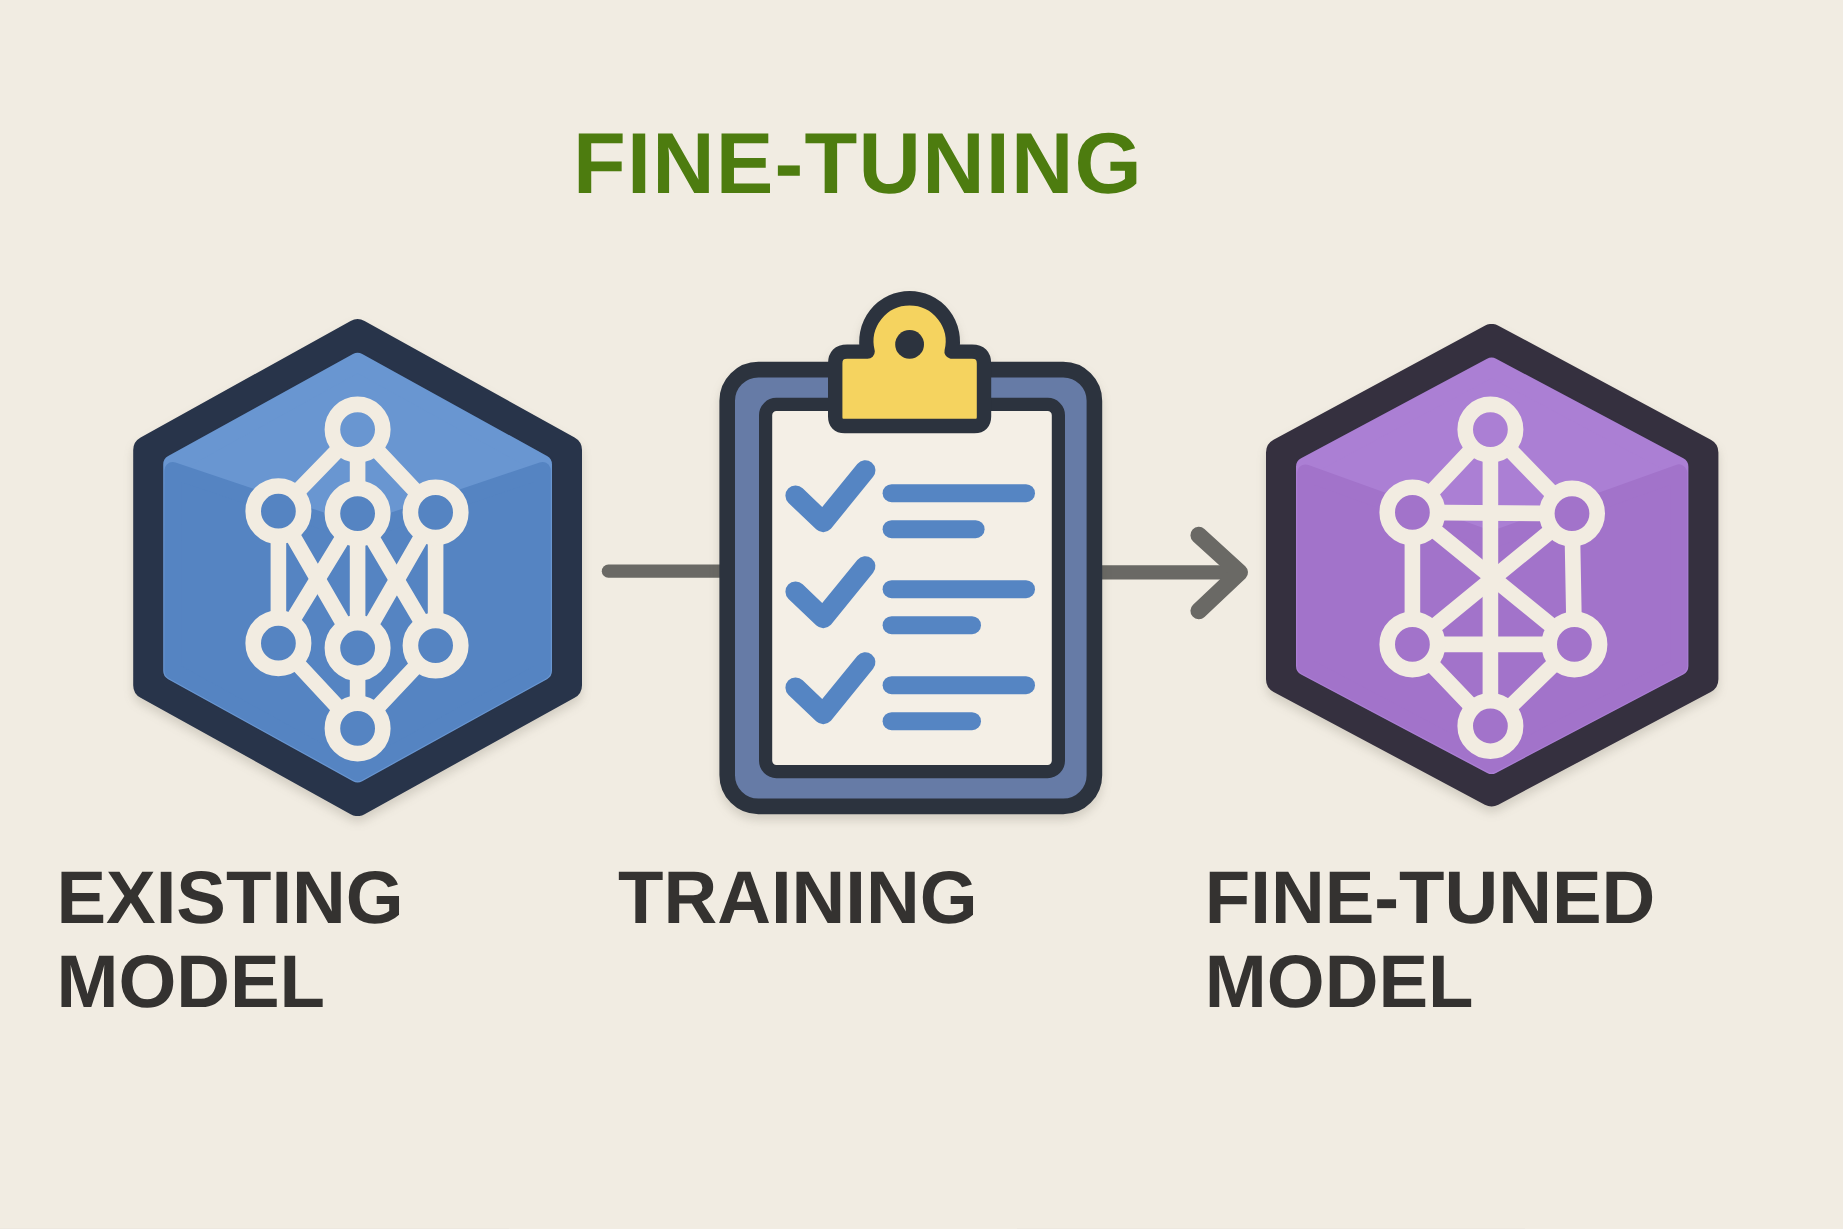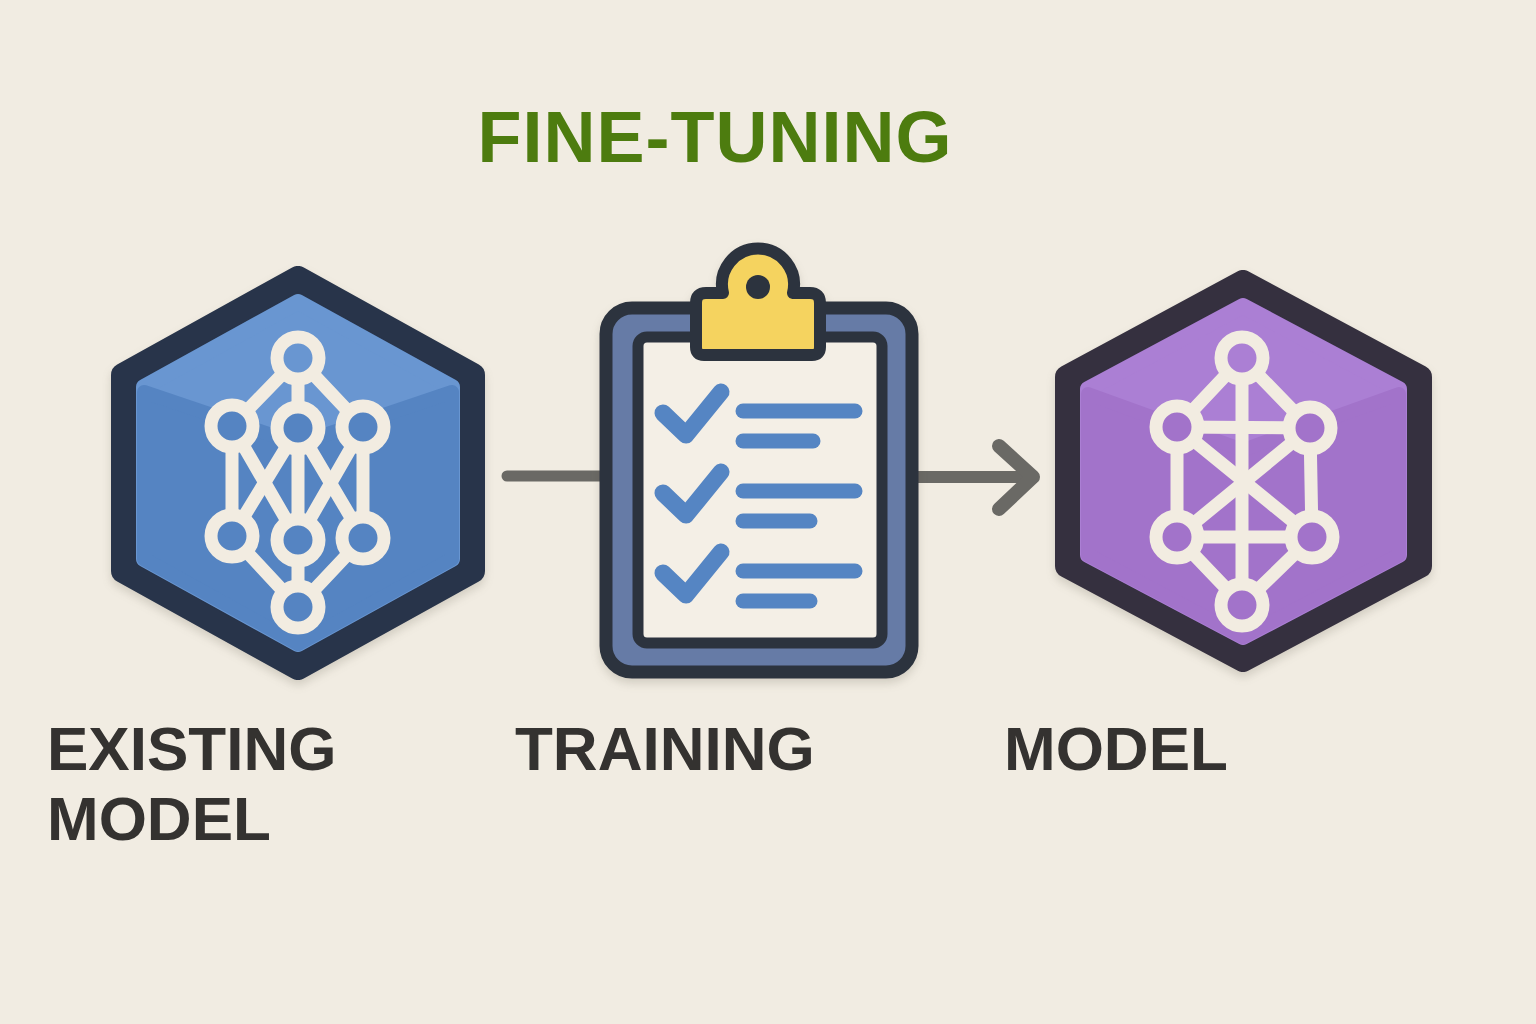--- a/index.html
+++ b/index.html
@@ -137,16 +137,17 @@
   <div class="step-label label-existing">
     <div>EXISTING</div>
     <div>MODEL</div>
   </div>
 
   <div class="step-label label-additional">
     <div>TRAINING</div>
   </div>
 
   <div class="step-label label-finetuned">
+    <div>FINE-TUNED</div>
     <div>MODEL</div>
   </div>
 
 </div>
 
 </body></html>

